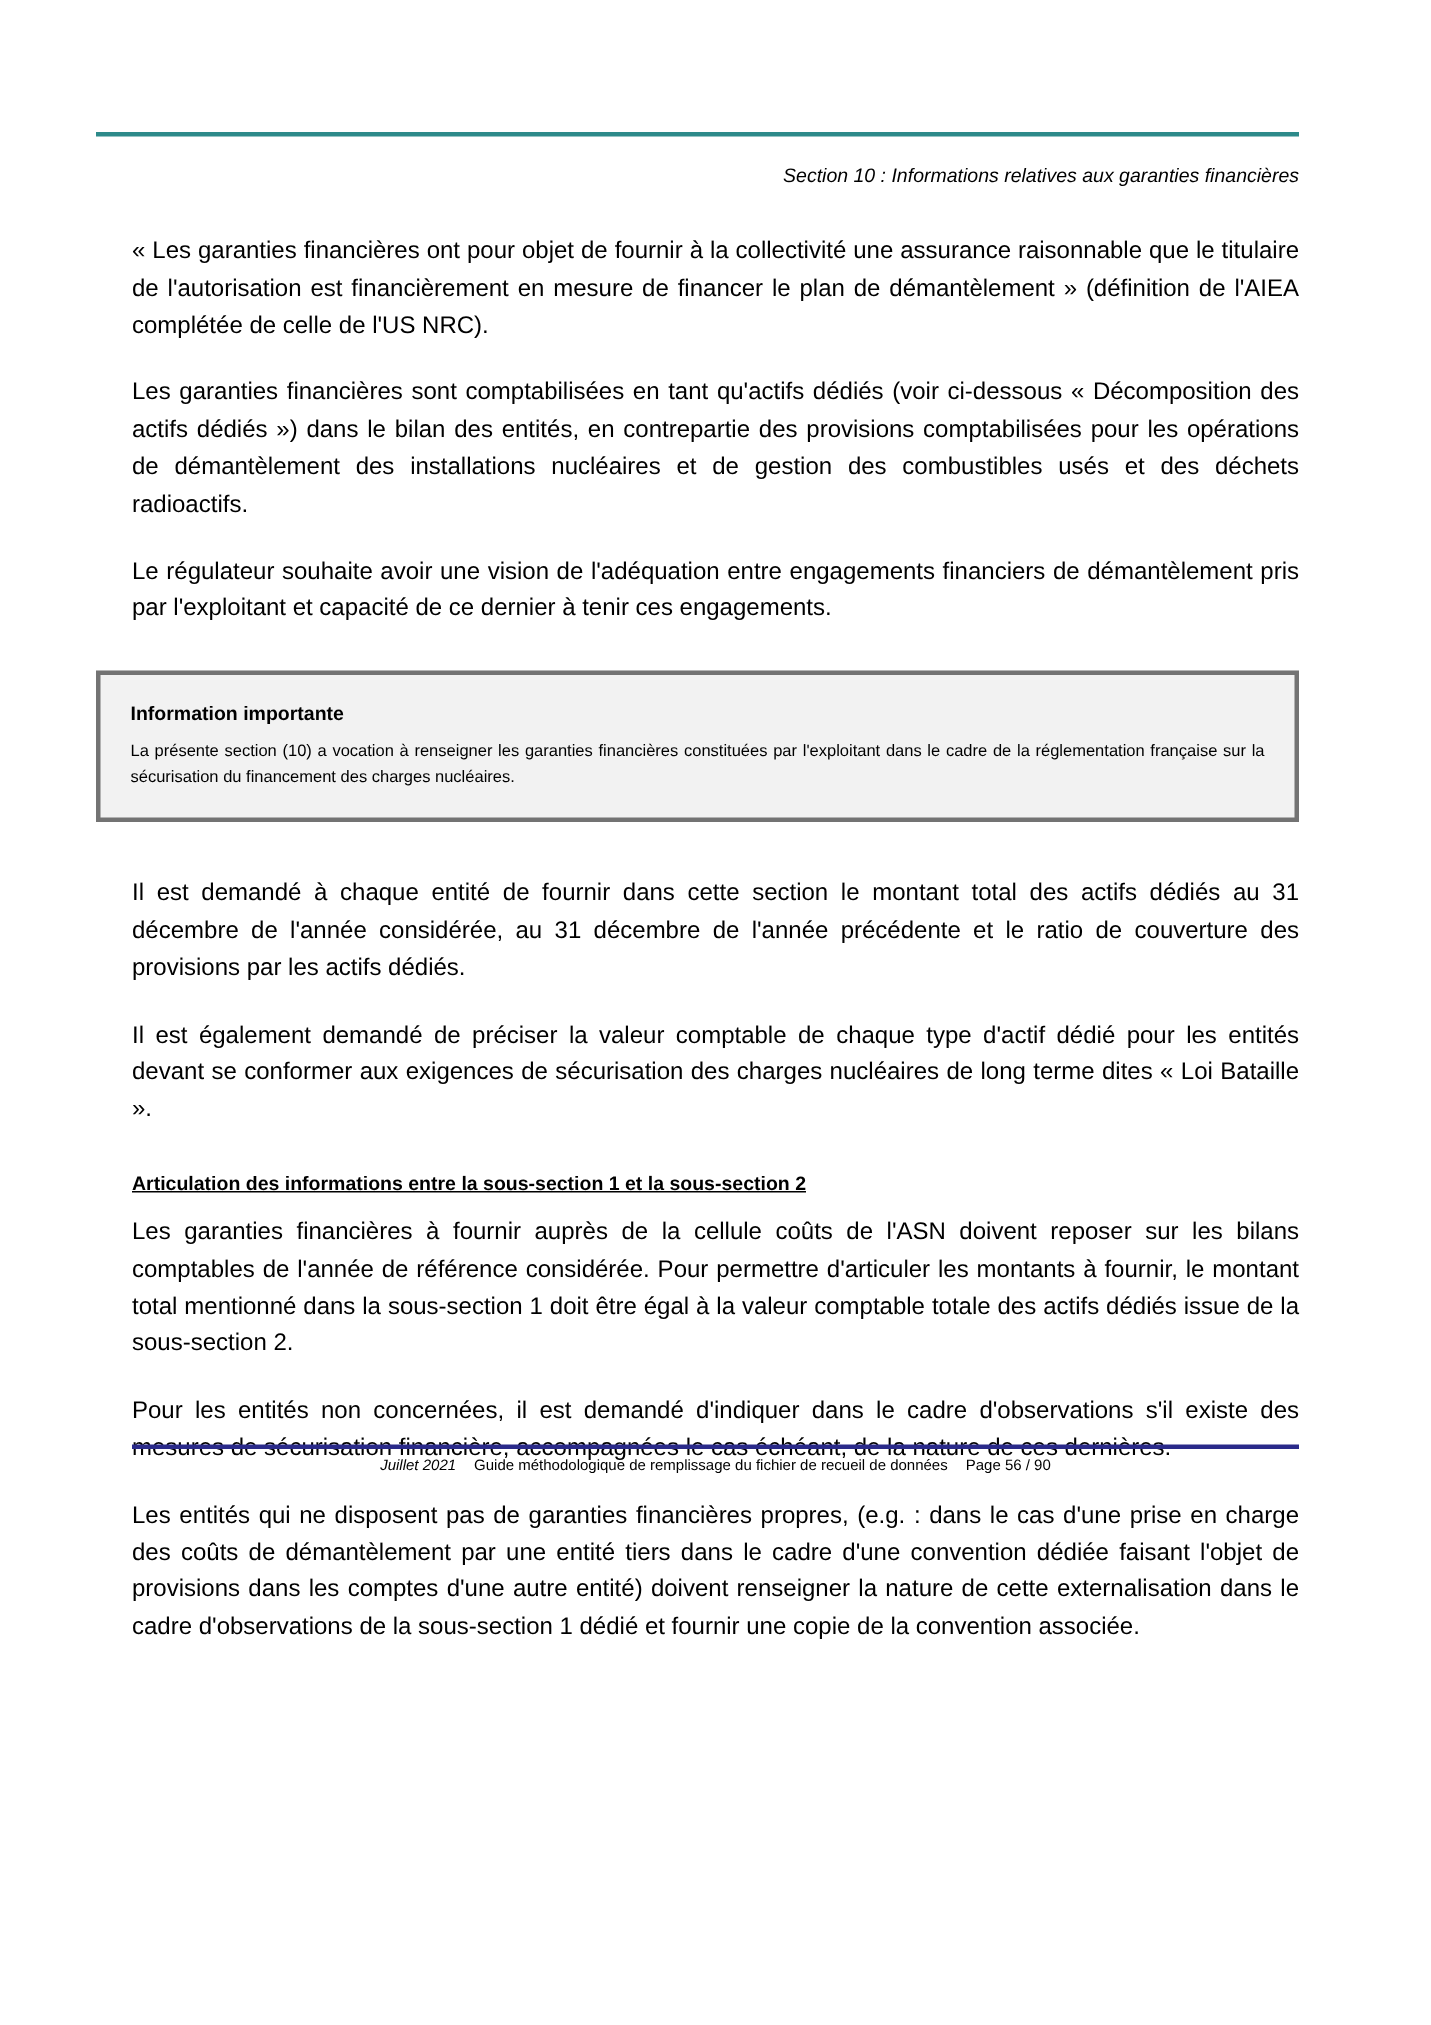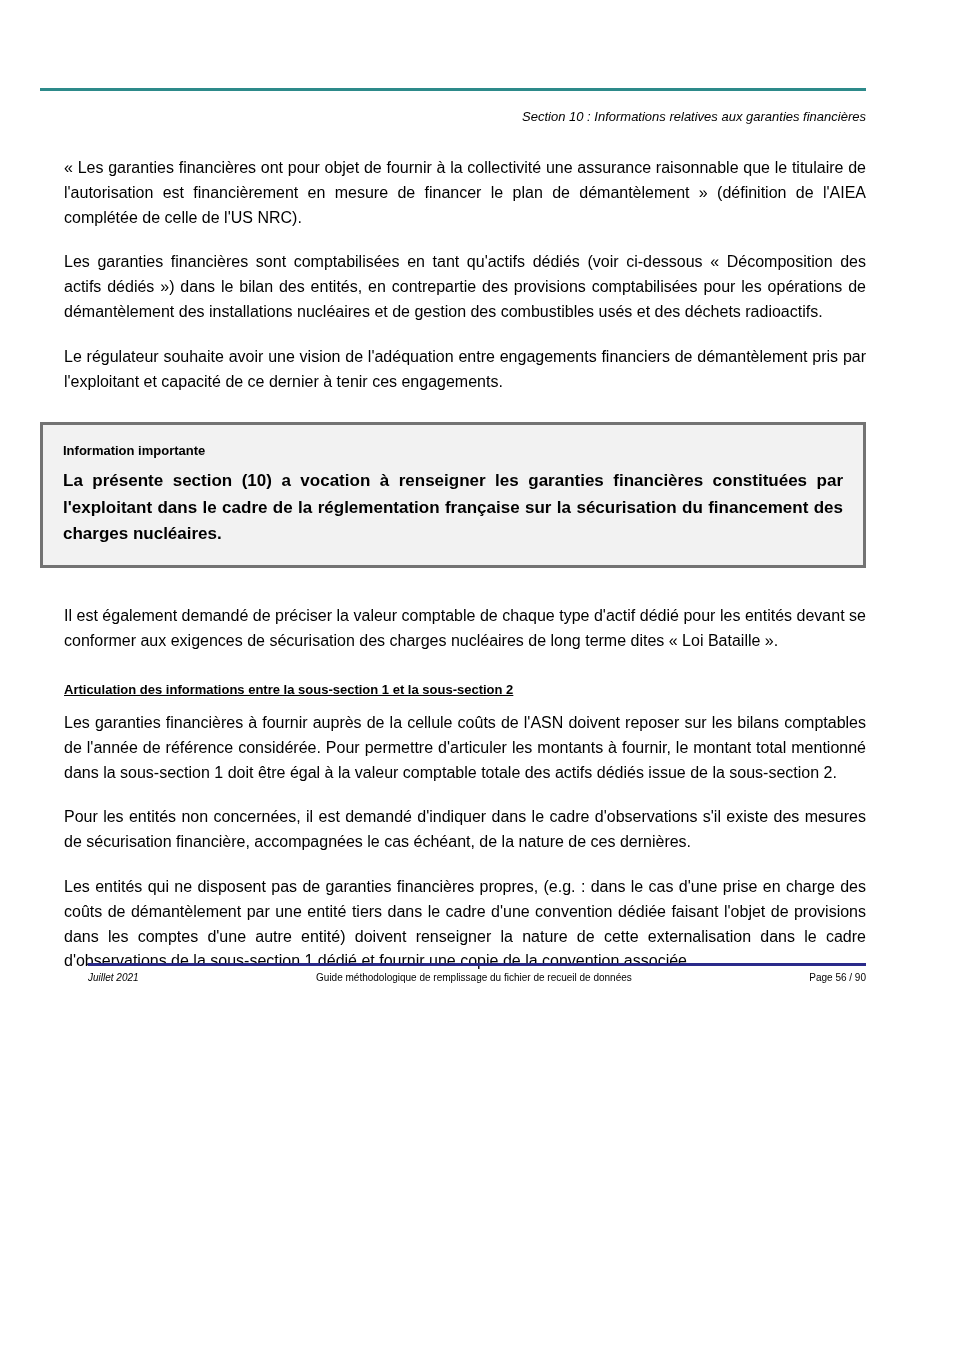--- a/index.html
+++ b/index.html
@@ -7,21 +7,21 @@
       width: 954px;
       height: 1350px;
       background: #ffffff;
       position: relative;
       font-family: Arial, Helvetica, sans-serif;
     }
     .page {
       position: relative;
       width: 954px;
       height: 1071px;
-      padding: 88px 88px 0 40px;
+      padding: 88px 88px 0 64px;
     }
     .top-rule {
       height: 3px;
       background: #2d8a8a;
       margin-bottom: 18px;
     }
     .header-section-title {
       text-align: right;
       font-size: 13px;
       font-style: italic;
@@ -48,24 +48,23 @@
       background: #f2f2f2;
       padding: 18px 20px 18px 20px;
       margin: 0 0 36px 0;
     }
     .box .box-heading {
       font-size: 13px;
       font-weight: bold;
       margin-bottom: 10px;
     }
     .box .box-body {
-      font-size: 17px;
+      font-size: 11px;
       line-height: 1.55;
       text-align: justify;
-      font-weight: bold;
     }
     .heading2 {
       font-size: 14px;
       font-weight: bold;
       text-decoration: underline;
       margin-bottom: 16px;
       margin-left: 24px;
     }
     .heading3 {
       font-size: 13px;
@@ -80,21 +79,21 @@
       right: 88px;
       bottom: 88px;
     }
     .bottom-rule {
       height: 3px;
       background: #2a2a8a;
       margin-bottom: 6px;
     }
     .footer-row {
       display: flex;
-      justify-content: space-between;
+      justify-content: center;
       font-size: 10px;
       color: #000;
       gap: 12px;
     }
     .footer-left { font-style: italic; }
     .footer-center { text-align: center; }
     .footer-right { text-align: right; }
   </style>
 </head>
 <body>
@@ -105,20 +104,21 @@
 
   <p class="para">« Les garanties financières ont pour objet de fournir à la collectivité une assurance raisonnable que le titulaire de l'autorisation est financièrement en mesure de financer le plan de démantèlement » (définition de l'AIEA complétée de celle de l'US NRC).</p>
   <p class="para">Les garanties financières sont comptabilisées en tant qu'actifs dédiés (voir ci-dessous « Décomposition des actifs dédiés ») dans le bilan des entités, en contrepartie des provisions comptabilisées pour les opérations de démantèlement des installations nucléaires et de gestion des combustibles usés et des déchets radioactifs.</p>
   <p class="para para-spaced">Le régulateur souhaite avoir une vision de l'adéquation entre engagements financiers de démantèlement pris par l'exploitant et capacité de ce dernier à tenir ces engagements.</p>
 
   <div class="box">
     <div class="box-heading">Information importante</div>
     <div class="box-body">La présente section (10) a vocation à renseigner les garanties financières constituées par l'exploitant dans le cadre de la réglementation française sur la sécurisation du financement des charges nucléaires.</div>
   </div>
 
+  <p class="para">Il est demandé à chaque entité de fournir dans cette section le montant total des actifs dédiés au 31 décembre de l'année considérée, au 31 décembre de l'année précédente et le ratio de couverture des provisions par les actifs dédiés.</p>
   <p class="para para-spaced">Il est également demandé de préciser la valeur comptable de chaque type d'actif dédié pour les entités devant se conformer aux exigences de sécurisation des charges nucléaires de long terme dites « Loi Bataille ».</p>
 
   <div class="heading3">Articulation des informations entre la sous-section 1 et la sous-section 2</div>
   <p class="para">Les garanties financières à fournir auprès de la cellule coûts de l'ASN doivent reposer sur les bilans comptables de l'année de référence considérée. Pour permettre d'articuler les montants à fournir, le montant total mentionné dans la sous-section 1 doit être égal à la valeur comptable totale des actifs dédiés issue de la sous-section 2.</p>
   <p class="para">Pour les entités non concernées, il est demandé d'indiquer dans le cadre d'observations s'il existe des mesures de sécurisation financière, accompagnées le cas échéant, de la nature de ces dernières.</p>
   <p class="para">Les entités qui ne disposent pas de garanties financières propres, (e.g. : dans le cas d'une prise en charge des coûts de démantèlement par une entité tiers dans le cadre d'une convention dédiée faisant l'objet de provisions dans les comptes d'une autre entité) doivent renseigner la nature de cette externalisation dans le cadre d'observations de la sous-section 1 dédié et fournir une copie de la convention associée.</p>
 
   <div class="bottom-area">
     <div class="bottom-rule"></div>
     <div class="footer-row">

